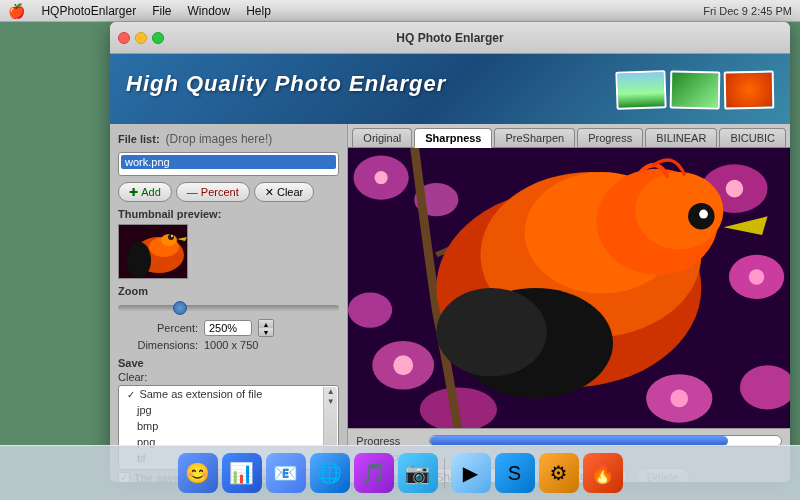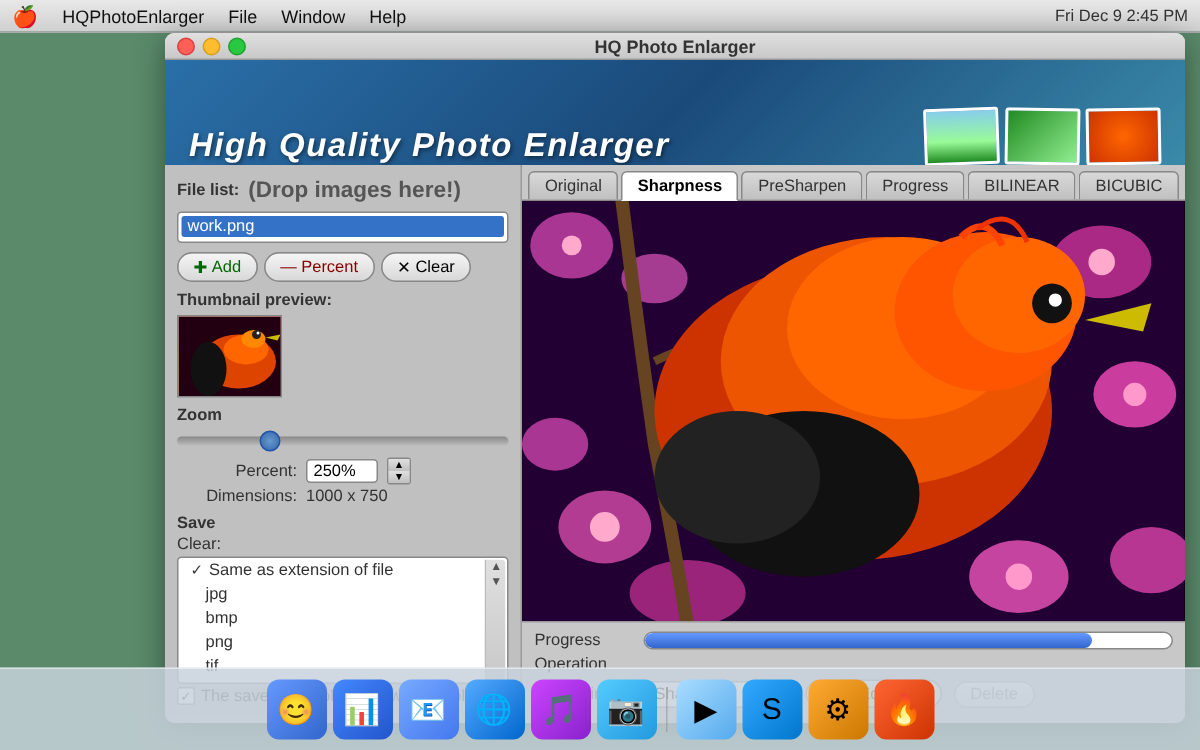--- a/index.html
+++ b/index.html
@@ -47,21 +47,21 @@
       left: 110px;
       width: 680px;
       height: 460px;
       background: #c8c8c8;
       border-radius: 6px;
       box-shadow: 0 4px 20px rgba(0,0,0,0.4);
       overflow: hidden;
     }
 
     .titlebar {
-      height: 18px;
+      height: 32px;
       background: linear-gradient(to bottom, #e0e0e0, #c8c8c8);
       border-bottom: 1px solid #999;
       display: flex;
       align-items: center;
       padding: 0 8px;
       position: relative;
     }
     .traffic-lights {
       display: flex;
       gap: 5px;
@@ -77,22 +77,22 @@
       font-size: 12px;
       font-weight: bold;
       color: #333;
     }
 
     
     .header-banner {
       height: 70px;
       background: linear-gradient(135deg, #2a6fa8 0%, #1a4a7a 50%, #3a8aaa 100%);
       display: flex;
-      align-items: flex-end;
-      padding: 0 16px;
+      align-items: flex-start;
+      padding: 17px 16px;
       position: relative;
       overflow: hidden;
     }
     .header-title {
       font-size: 22px;
       font-style: italic;
       font-weight: bold;
       color: white;
       text-shadow: 1px 1px 3px rgba(0,0,0,0.5);
       letter-spacing: 1px;
@@ -136,23 +136,23 @@
 
     .file-list-header {
       display: flex;
       align-items: center;
       gap: 6px;
       font-size: 11px;
       color: #333;
       font-weight: bold;
     }
     .file-list-hint {
-      font-size: 15px;
+      font-size: 12px;
       color: #555;
-      font-weight: bold;
+      font-weight: normal;
     }
 
     .file-list-box {
       background: white;
       border: 1px solid #888;
       border-radius: 3px;
       height: 80px;
       padding: 2px;
       overflow-y: auto;
     }

